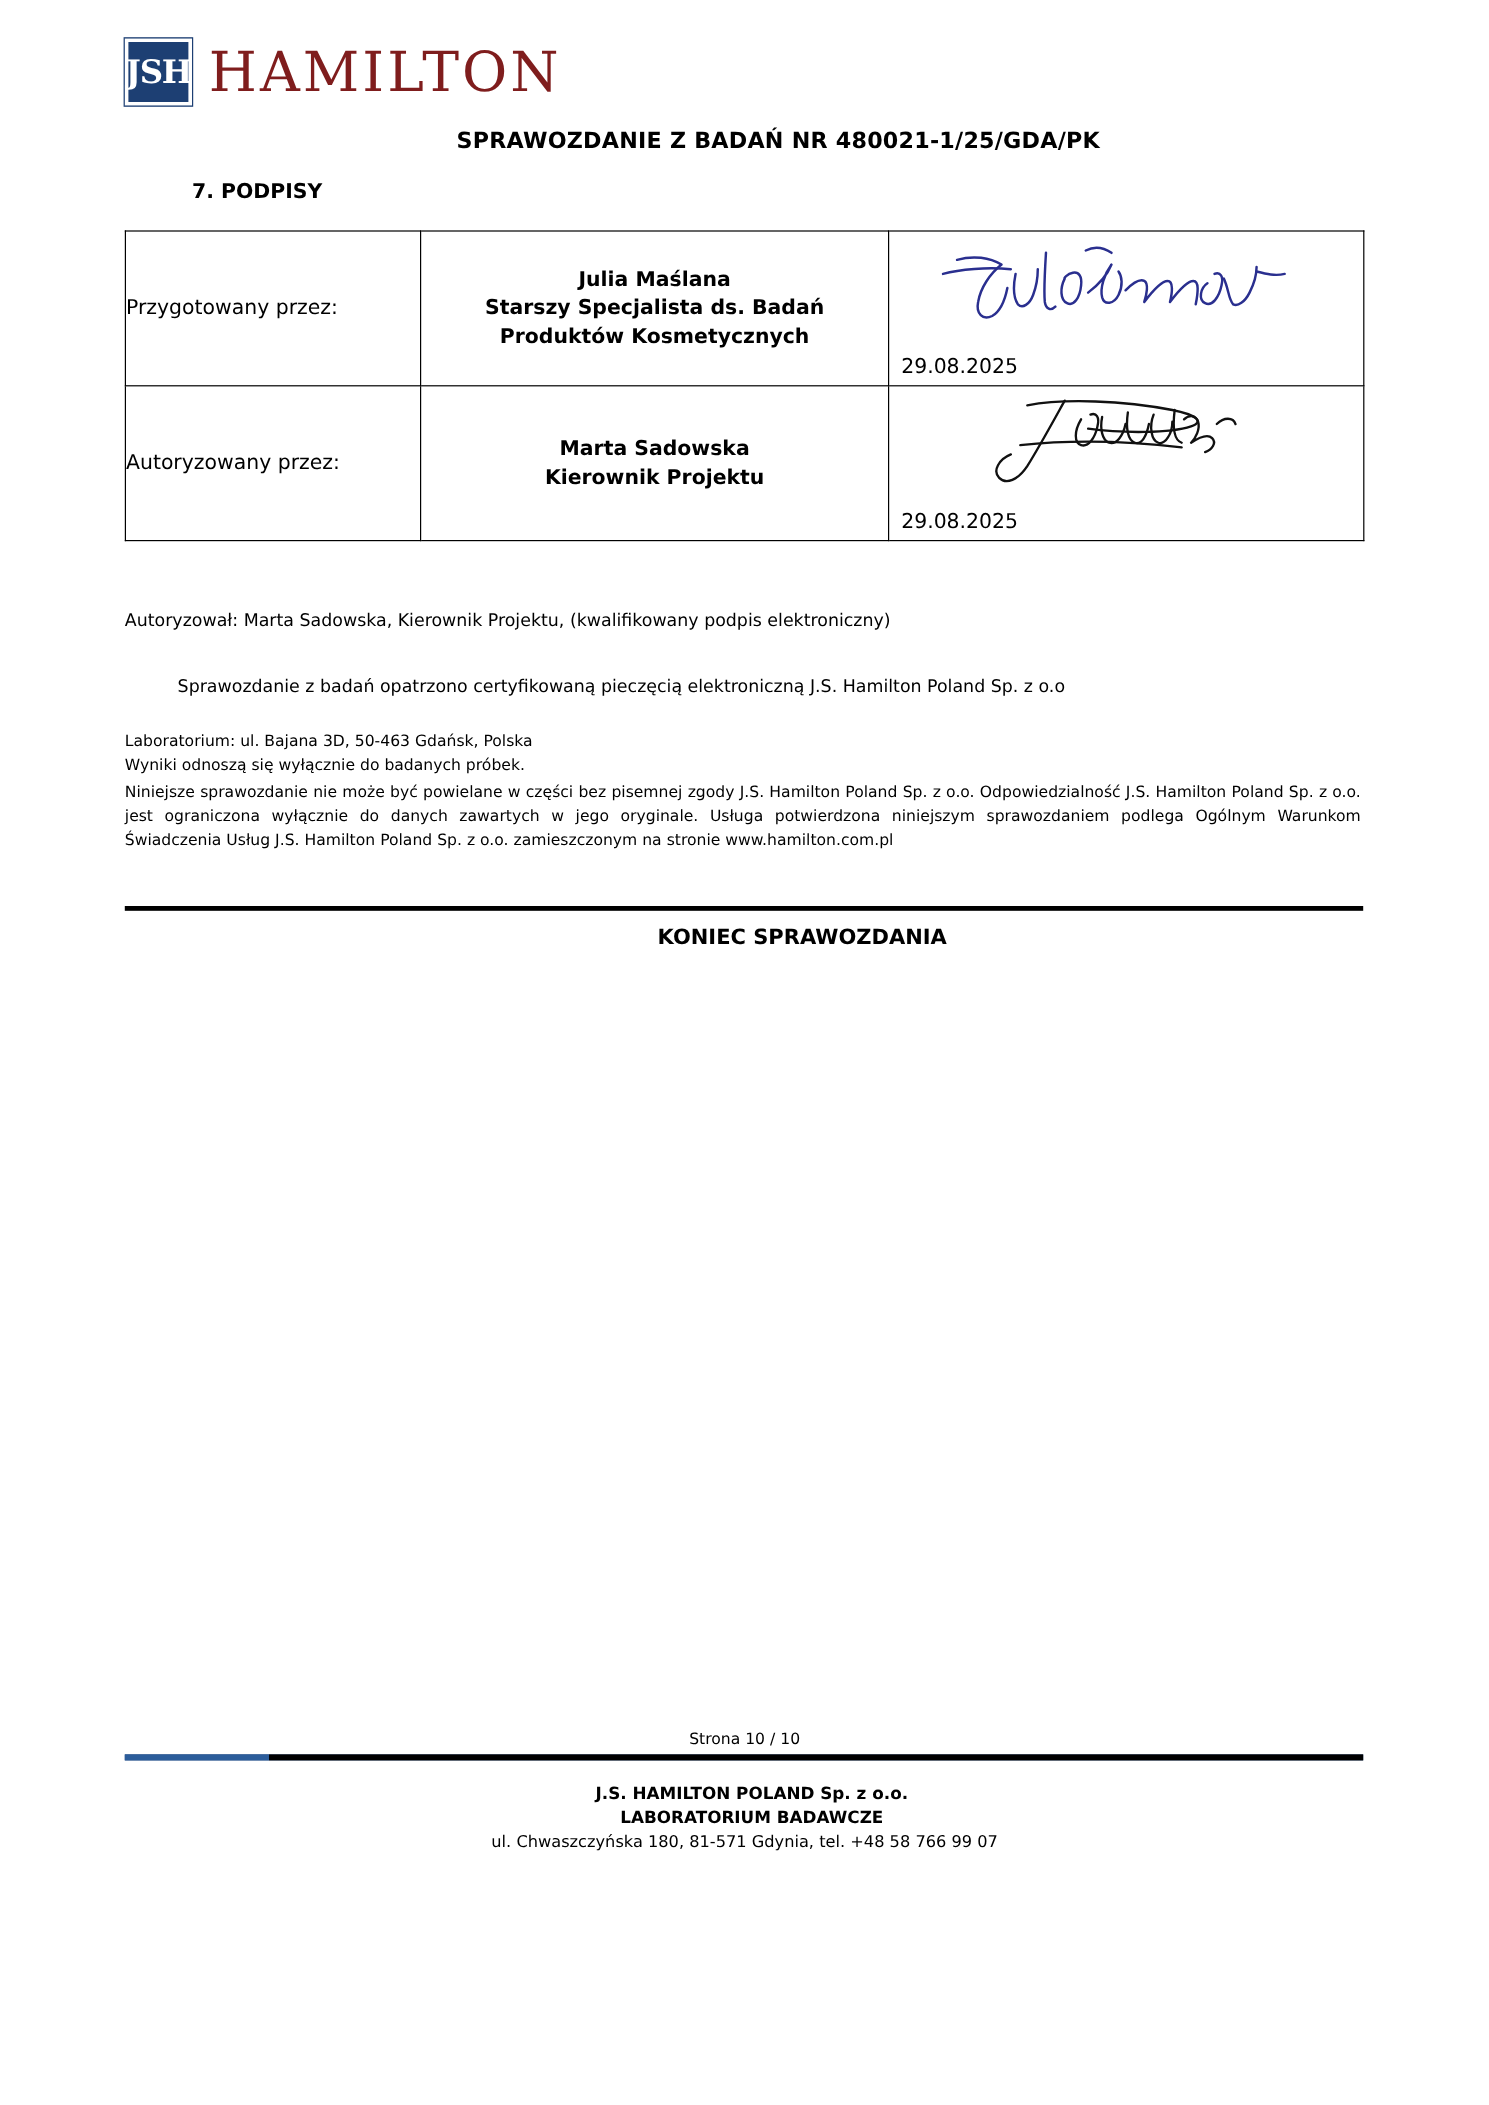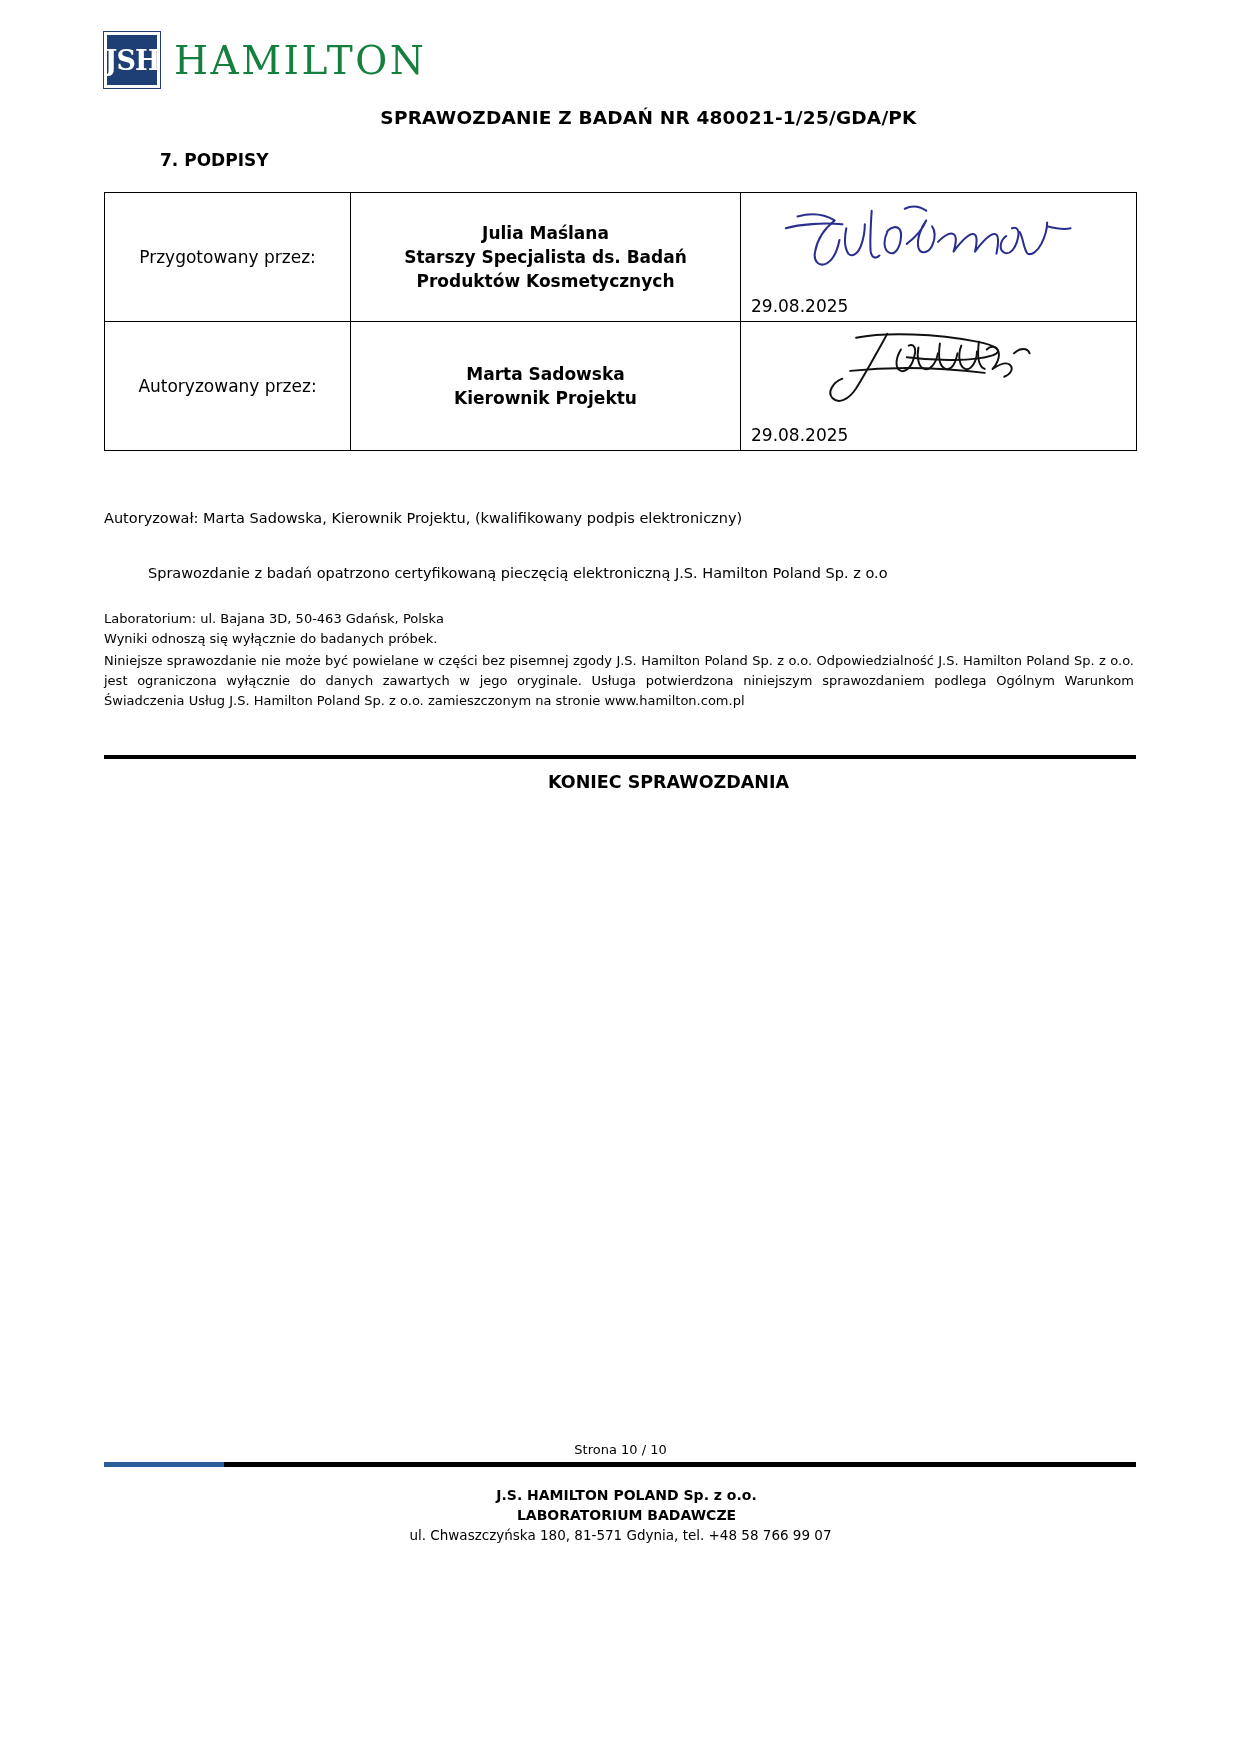--- a/index.html
+++ b/index.html
@@ -42,23 +42,23 @@
     font-family: "DejaVu Serif", serif;
     font-size: 27px;
     letter-spacing: -1px;
     font-weight: 700;
     box-sizing: border-box;
     border: 3px solid #ffffff;
     outline: 1px solid #1d3f73;
   }
   .logo-text {
     font-family: "DejaVu Serif", serif;
-    font-size: 39px;
+    font-size: 46px;
     letter-spacing: 2.5px;
-    color: #15803d;
+    color: #7f1d1d;
   }
 
   
   .report-title {
     position: absolute;
     left: 0;
     top: 107px;
     width: 1241px;
     text-align: center;
     font-size: 18.5px;
@@ -88,21 +88,20 @@
     vertical-align: middle;
     padding: 0;
   }
   .col-role   { width: 246px; }
   .col-person { width: 390px; }
   .col-sign   { width: 396px; }
 
   .role-cell {
     padding: 10px 0 10px 14px;
     font-size: 17px;
-    text-align: center;
   }
   .person-cell {
     text-align: center;
     font-size: 17px;
     font-weight: 700;
     line-height: 1.42;
     padding: 12px 10px;
   }
   .sign-cell {
     position: relative;

